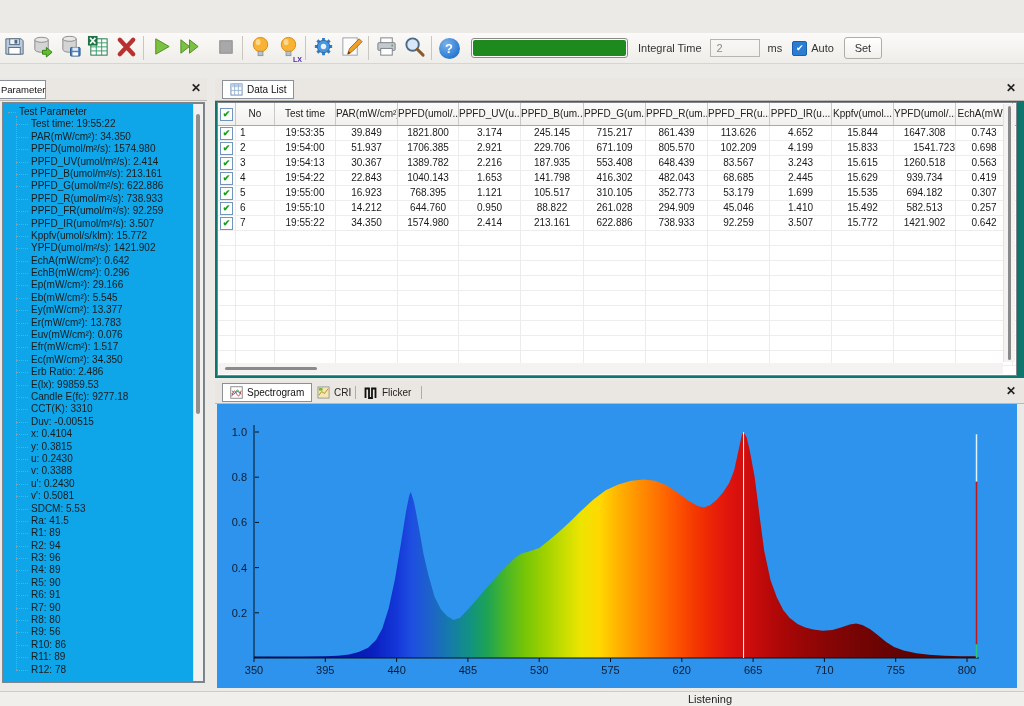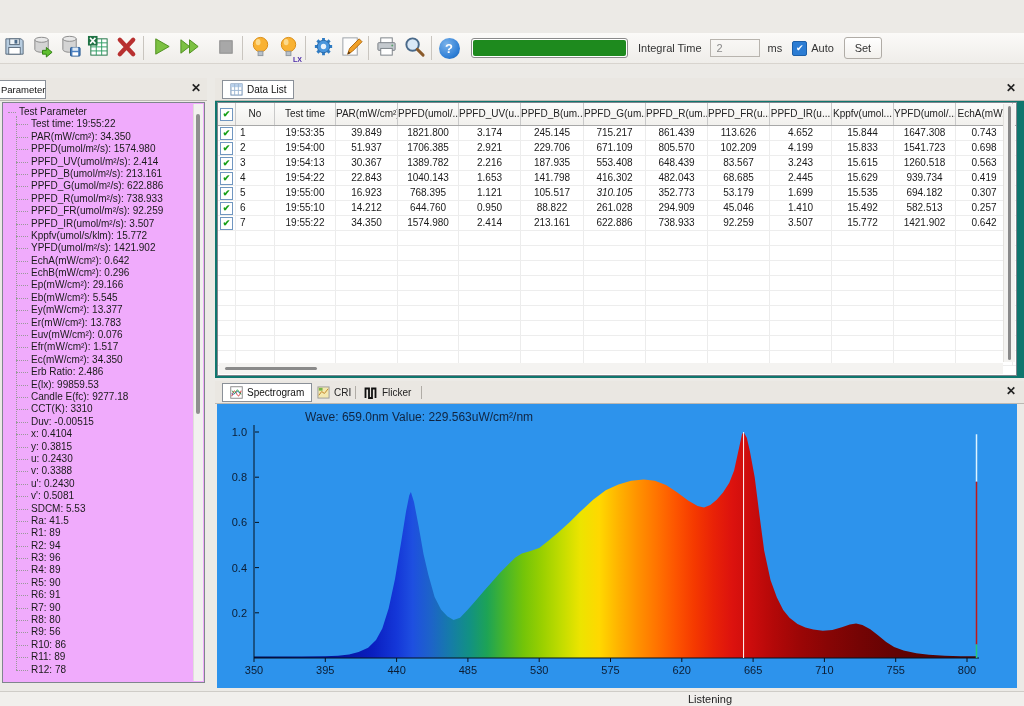--- a/index.html
+++ b/index.html
@@ -45,21 +45,21 @@
        display:flex;align-items:center;font-size:10px;color:#111;box-sizing:border-box;
        padding:0 7px;white-space:nowrap;}
   .tab.inactive{background:transparent;border:none;color:#222;}
   .tab svg{margin-right:4px;flex:0 0 auto;}
   .tab-sep{position:absolute;top:5px;width:1px;height:13px;background:#b0aca6;}
   .close-x{position:absolute;top:3px;font-size:12px;font-weight:bold;color:#222;line-height:14px;}
   
   .left-panel{position:absolute;left:0;top:78px;width:207px;height:612px;background:#eceae6;}
   .left-panel .tab{left:-8px;width:54px;padding-left:8px;font-size:9.5px;}
   .left-panel .close-x{right:6px;}
-  .tree-box{position:absolute;left:2px;top:24px;width:203px;height:581px;background:#f0abfc;
+  .tree-box{position:absolute;left:2px;top:24px;width:203px;height:581px;background:#0ea5e9;
             border:1px solid #7f858d;box-sizing:border-box;overflow:hidden;}
   .tree-inner{position:absolute;left:4px;top:3px;right:13px;bottom:2px;overflow:hidden;}
   .tree-row{position:relative;height:12.4px;line-height:12.4px;font-size:10px;white-space:nowrap;color:#1a1a1a;}
   .tree-row.root{padding-left:12px;}
   .tree-row.root::before{content:"";position:absolute;left:1px;top:6px;width:8px;border-top:1px dotted #9a9a9a;}
   .tree-row.child{padding-left:24px;}
   .tree-row.child::before{content:"";position:absolute;left:9px;top:6px;width:12px;border-top:1px dotted #9a9a9a;}
   .tree-guide{position:absolute;left:9px;top:10px;height:554px;border-left:1px dotted #9a9a9a;}
   .vscroll{position:absolute;right:1px;top:1px;bottom:1px;width:9px;background:#f2f1ef;border-left:1px solid #e0deda;}
   .vscroll .thumb{position:absolute;left:2px;width:4px;background:#8f8f8f;border-radius:2px;}
@@ -343,21 +343,21 @@
             <div class="cell" style="width: 61px;">19:54:00</div>
             <div class="cell" style="width: 62px;">51.937</div>
             <div class="cell" style="width: 61px;">1706.385</div>
             <div class="cell" style="width: 62px;">2.921</div>
             <div class="cell" style="width: 63px;">229.706</div>
             <div class="cell" style="width: 62px;">671.109</div>
             <div class="cell" style="width: 62px;">805.570</div>
             <div class="cell" style="width: 62px;">102.209</div>
             <div class="cell" style="width: 62px;">4.199</div>
             <div class="cell" style="width: 62px;">15.833</div>
-            <div class="cell" style="width: 62px;">1541.723</div>
+            <div class="cell" style="width: 62px; text-align: right;">1541.723</div>
             <div class="cell" style="width: 57px;">0.698</div>
           </div>
           <div class="trow">
             <div class="cell cbcell" style="width: 18px;">
               <span class="cb">✔</span>
             </div>
             <div class="cell first" style="width: 39px;">3</div>
             <div class="cell" style="width: 61px;">19:54:13</div>
             <div class="cell" style="width: 62px;">30.367</div>
             <div class="cell" style="width: 61px;">1389.782</div>
@@ -392,21 +392,21 @@
           <div class="trow">
             <div class="cell cbcell" style="width: 18px;">
               <span class="cb">✔</span>
             </div>
             <div class="cell first" style="width: 39px;">5</div>
             <div class="cell" style="width: 61px;">19:55:00</div>
             <div class="cell" style="width: 62px;">16.923</div>
             <div class="cell" style="width: 61px;">768.395</div>
             <div class="cell" style="width: 62px;">1.121</div>
             <div class="cell" style="width: 63px;">105.517</div>
-            <div class="cell" style="width: 62px; font-style: italic;">310.105</div>
+            <div class="cell" style="width: 62px;">310.105</div>
             <div class="cell" style="width: 62px;">352.773</div>
             <div class="cell" style="width: 62px;">53.179</div>
             <div class="cell" style="width: 62px;">1.699</div>
             <div class="cell" style="width: 62px;">15.535</div>
             <div class="cell" style="width: 62px;">694.182</div>
             <div class="cell" style="width: 57px;">0.307</div>
           </div>
           <div class="trow">
             <div class="cell cbcell" style="width: 18px;">
               <span class="cb">✔</span>
@@ -620,21 +620,20 @@
       <div class="tab inactive" style="left:142px;">
         <svg viewBox="0 0 14 14" width="14" height="14">
             <path d="M1.5 12 V2.5 H5 V12 H8 V2.5 H11.5 V12" stroke="#111" stroke-width="1.8" fill="none"></path>
           </svg>
         <span>Flicker</span>
       </div>
       <div class="tab-sep" style="left:206px;"></div>
       <span class="close-x">✕</span>
     </div>
     <div class="chart">
-      <div class="chart-title">Wave: 659.0nm Value: 229.563uW/cm²/nm</div>
       <svg width="800" height="284">
           <defs>
             <linearGradient id="sg" gradientUnits="userSpaceOnUse" x1="37" x2="765.8444444444444" y1="0" y2="0">
               <stop offset="0.0000" stop-color="#02094f"></stop>
               <stop offset="0.1087" stop-color="#051299"></stop>
               <stop offset="0.1630" stop-color="#0a1fc0"></stop>
               <stop offset="0.1957" stop-color="#1437d8"></stop>
               <stop offset="0.2174" stop-color="#1e4fe0"></stop>
               <stop offset="0.2435" stop-color="#1d64c8"></stop>
               <stop offset="0.2696" stop-color="#157ca8"></stop>

